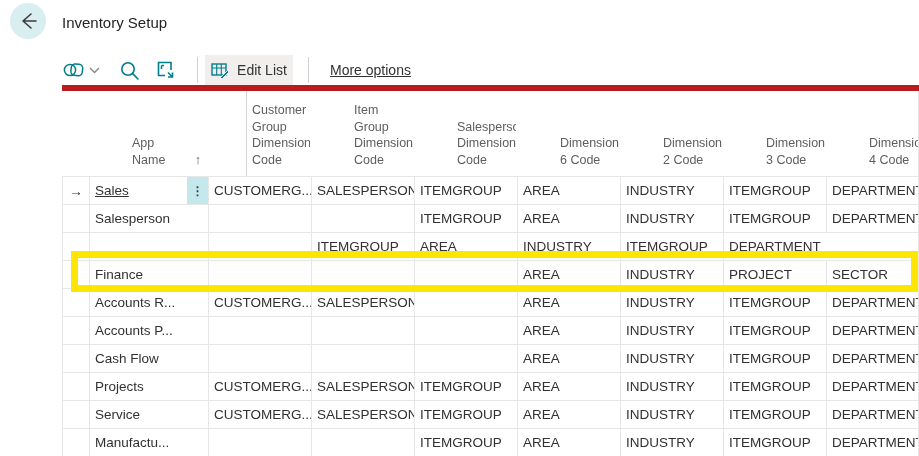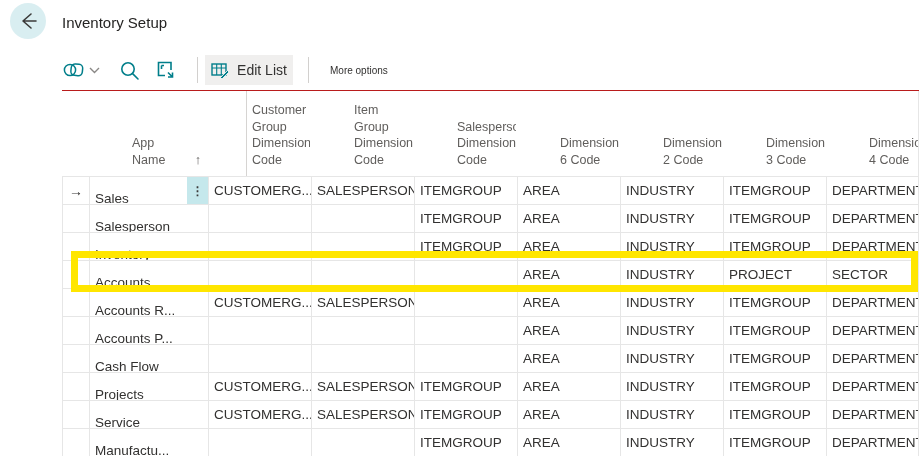--- a/index.html
+++ b/index.html
@@ -27,36 +27,36 @@
     position:absolute;left:10px;top:3px;width:36px;height:36px;border-radius:50%;
     background:var(--back-circle);display:flex;align-items:center;justify-content:center;
     cursor:pointer;border:none;
   }
   .page-title{
     position:absolute;left:62px;top:14px;font-size:15px;color:#252423;
   }
   
   .toolbar{
     position:absolute;left:62px;right:0;top:50px;height:41px;
-    border-bottom:1px solid #b91c1c;
+    border-bottom:6px solid #b91c1c;
   }
   .tb-item{position:absolute;top:0;height:40px;display:flex;align-items:center;cursor:pointer;background:none;border:none;}
   .tb-views{left:0px;gap:3px;}
   .tb-search{left:57px;}
   .tb-open{left:93px;}
   .tb-divider{position:absolute;top:7px;width:1px;height:26px;background:#d2d0ce;}
   .tb-div1{left:135px;}
   .tb-div2{left:246px;}
   .edit-list-button{
     position:absolute;left:143px;top:5px;height:30px;width:88px;
     background:var(--btn-bg);display:flex;align-items:center;justify-content:center;gap:7px;
     font-size:14px;color:var(--text1);border:none;cursor:pointer;font-family:inherit;
   }
   .more-options{
-    left:268px;font-size:10px;color:var(--text1);font-family:inherit;
+    left:268px;font-size:14px;color:var(--text1);font-family:inherit;text-decoration:underline;
   }
   
   .tgrid{
     display:grid;
     grid-template-columns:26px 119px 103px 103px 103px 103px 103px 103px 1fr;
   }
   .thead{
     position:absolute;left:62px;right:0;top:91px;height:86px;
     border-bottom:1px solid var(--grid);
     border-right:1px solid var(--grid);
@@ -77,21 +77,21 @@
   .icell{
     font-size:14px;color:var(--text1);display:flex;align-items:center;justify-content:center;
     overflow:hidden;
   }
   .acell{
     border-left:1px solid var(--grid);
     display:flex;align-items:stretch;overflow:hidden;
   }
   .app-label{
     flex:1;padding:0 5px;font-size:13.5px;line-height:27px;
-    white-space:nowrap;overflow:hidden;cursor:pointer;margin-top:8px;
+    white-space:nowrap;overflow:hidden;cursor:pointer;
   }
   .trow.selected .app-label{text-decoration:underline;}
   .row-menu{
     width:21px;background:var(--selection);display:flex;align-items:center;justify-content:center;
     cursor:pointer;border:none;
   }
   .row-menu-icon{font-size:12px;font-weight:bold;color:#3b3a39;letter-spacing:0;}
   .dcell{
     border-left:1px solid var(--grid);
     padding:0 5px;font-size:13.5px;line-height:27px;color:var(--text1);
@@ -218,39 +218,35 @@
     <div class="dcell">AREA</div>
     <div class="dcell">INDUSTRY</div>
     <div class="dcell">ITEMGROUP</div>
     <div class="dcell">DEPARTMENT</div>
   </div>
 
   <div class="trow tgrid">
     <div class="icell">
         <span class="row-marker"></span>
       </div>
-    <div class="acell">
-      <span class="app-label">Inventory</span>
-
-    </div>
-    <div class="dcell"></div>
-    <div class="dcell"></div>
-    <div class="dcell">ITEMGROUP</div>
-    <div class="dcell">AREA</div>
-    <div class="dcell">INDUSTRY</div>
-    <div class="dcell">ITEMGROUP</div>
-    <div class="dcell">DEPARTMENT</div>
-  </div>
-
-  <div class="trow tgrid">
-    <div class="icell">
-        <span class="row-marker"></span>
-      </div>
-    <div class="acell">
-      <span class="app-label">Accounts</span>
+    <div class="dcell"></div>
+    <div class="dcell"></div>
+    <div class="dcell">ITEMGROUP</div>
+    <div class="dcell">AREA</div>
+    <div class="dcell">INDUSTRY</div>
+    <div class="dcell">ITEMGROUP</div>
+    <div class="dcell">DEPARTMENT</div>
+  </div>
+
+  <div class="trow tgrid">
+    <div class="icell">
+        <span class="row-marker"></span>
+      </div>
+    <div class="acell">
+      <span class="app-label">Finance</span>
 
     </div>
     <div class="dcell"></div>
     <div class="dcell"></div>
     <div class="dcell"></div>
     <div class="dcell">AREA</div>
     <div class="dcell">INDUSTRY</div>
     <div class="dcell">PROJECT</div>
     <div class="dcell">SECTOR</div>
   </div>

